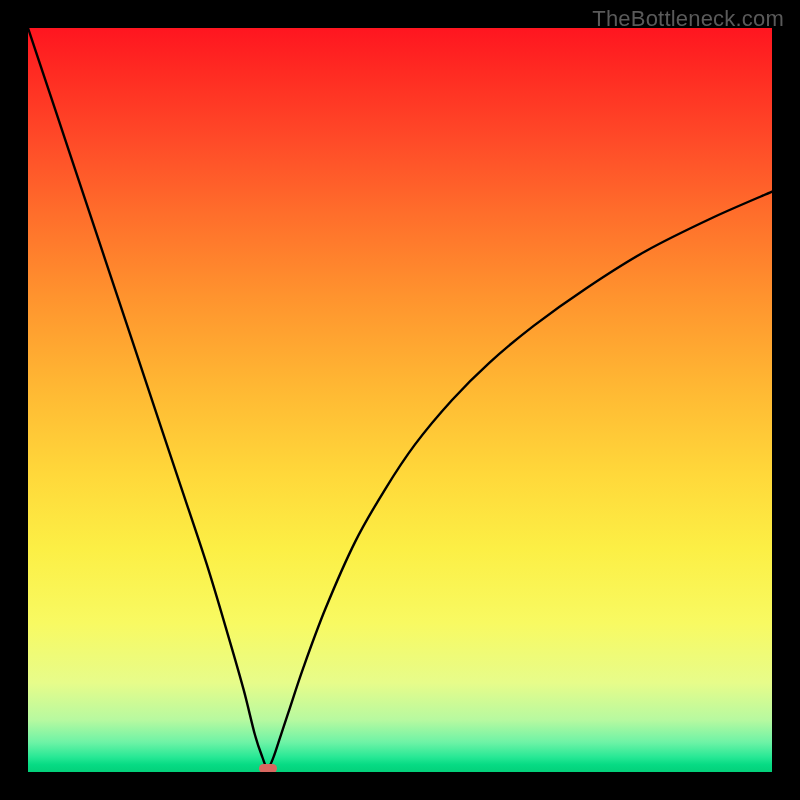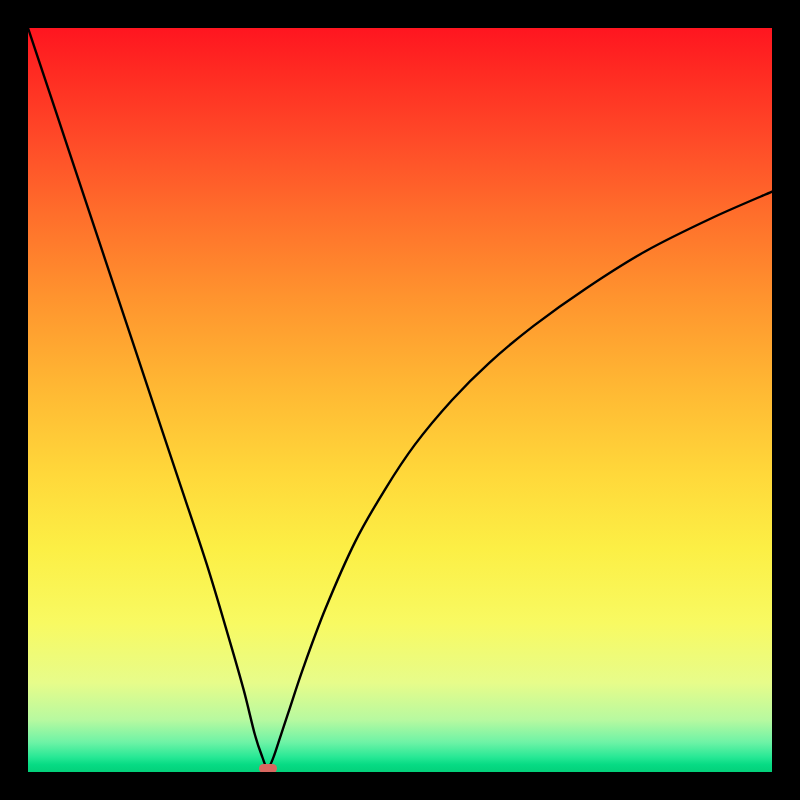--- a/index.html
+++ b/index.html
@@ -82,13 +82,14 @@
   <div class="plot-area">
     <div class="gradient-bg"></div>
 
     <svg class="curve-svg" viewBox="0 0 744 744" preserveAspectRatio="none">
       <path id="curve-path" fill="none" stroke="#000" stroke-width="2.4" stroke-linecap="round" d="M 0.00 0.00 C 2.38 7.14, 8.93 26.78, 14.88 44.64 C 20.83 62.50, 30.06 90.17, 37.20 111.60 C 44.34 133.03, 51.19 153.56, 59.52 178.56 C 67.85 203.56, 79.76 239.27, 89.28 267.84 C 98.80 296.41, 109.52 328.55, 119.04 357.12 C 128.56 385.69, 139.28 417.83, 148.80 446.40 C 158.32 474.97, 170.23 509.49, 178.56 535.68 C 186.89 561.87, 194.93 589.84, 200.88 610.08 C 206.83 630.32, 211.59 646.68, 215.76 662.16 C 219.93 677.64, 223.94 696.09, 226.92 706.80 C 229.90 717.51, 232.34 723.76, 234.36 729.12 C 236.38 734.48, 237.78 740.28, 239.57 740.28 C 241.35 740.28, 243.38 734.48, 245.52 729.12 C 247.66 723.76, 250.58 713.94, 252.96 706.80 C 255.34 699.66, 256.83 695.19, 260.40 684.48 C 263.97 673.77, 269.33 656.51, 275.28 639.84 C 281.23 623.17, 289.27 600.56, 297.60 580.32 C 305.93 560.08, 317.84 532.41, 327.36 513.36 C 336.88 494.31, 347.60 476.76, 357.12 461.28 C 366.64 445.80, 376.17 430.92, 386.88 416.64 C 397.59 402.36, 412.18 385.09, 424.08 372.00 C 435.98 358.91, 448.19 346.70, 461.28 334.80 C 474.37 322.90, 490.44 309.50, 505.92 297.60 C 521.40 285.70, 540.14 272.30, 558.00 260.40 C 575.86 248.50, 597.28 234.51, 617.52 223.20 C 637.76 211.89, 664.24 199.24, 684.48 189.72 C 704.72 180.20, 734.48 167.85, 744.00 163.68"></path>
     </svg>
 
     <div id="marker-dot" class="marker" style="left: 230.568px; top: 735.78px;"></div>
   </div>
 
+  <div class="watermark">TheBottleneck.com</div>
 </div>
 
 </body></html>

